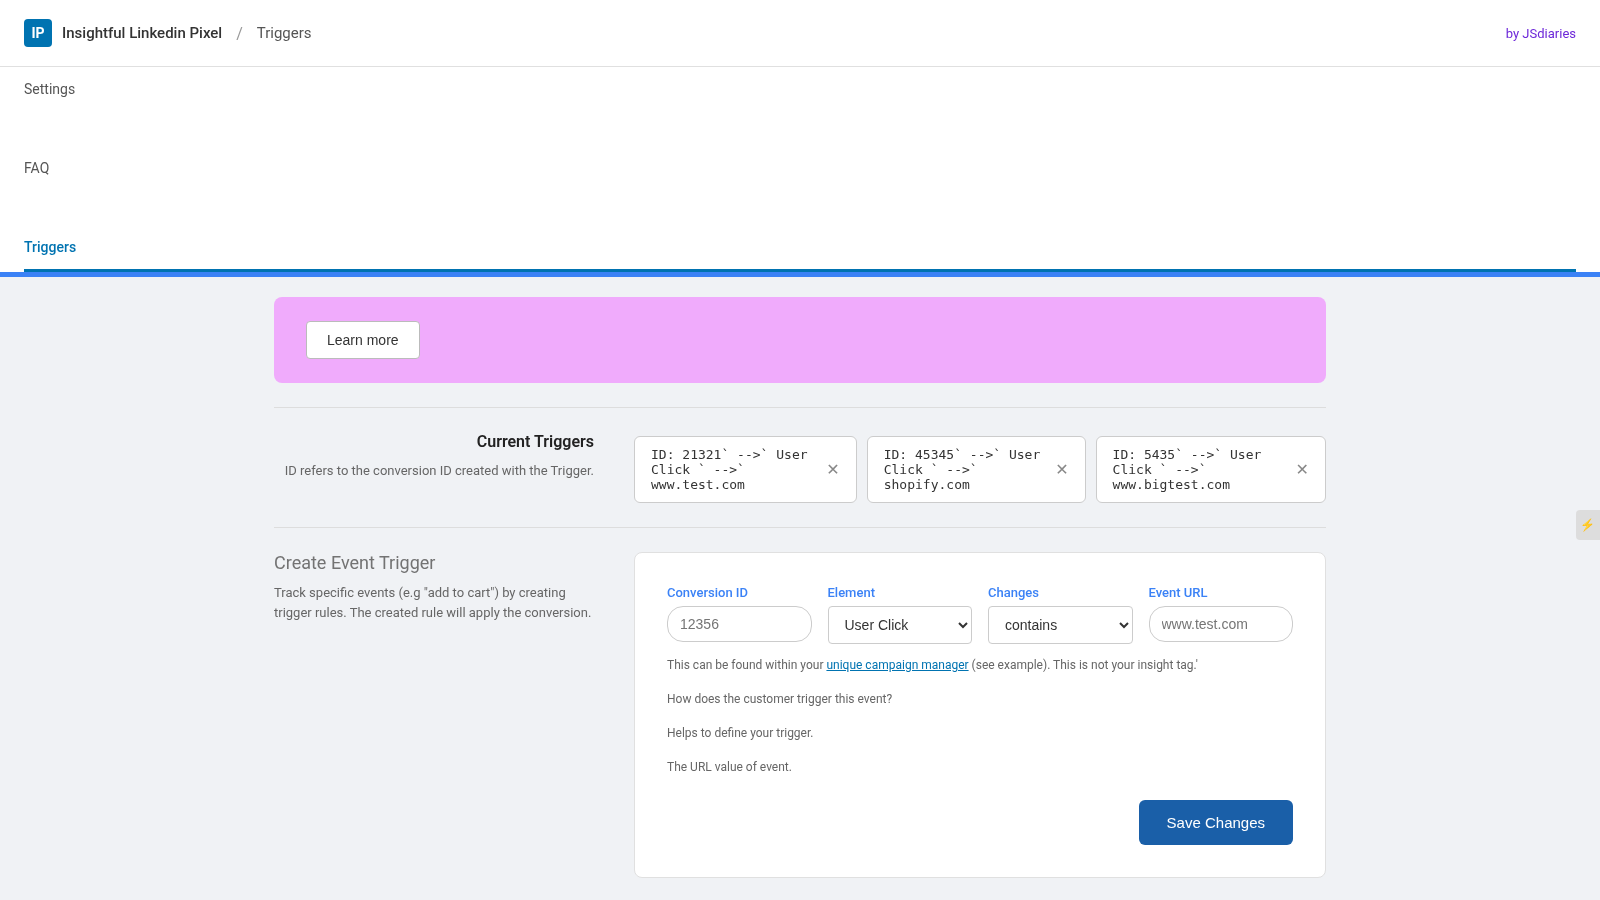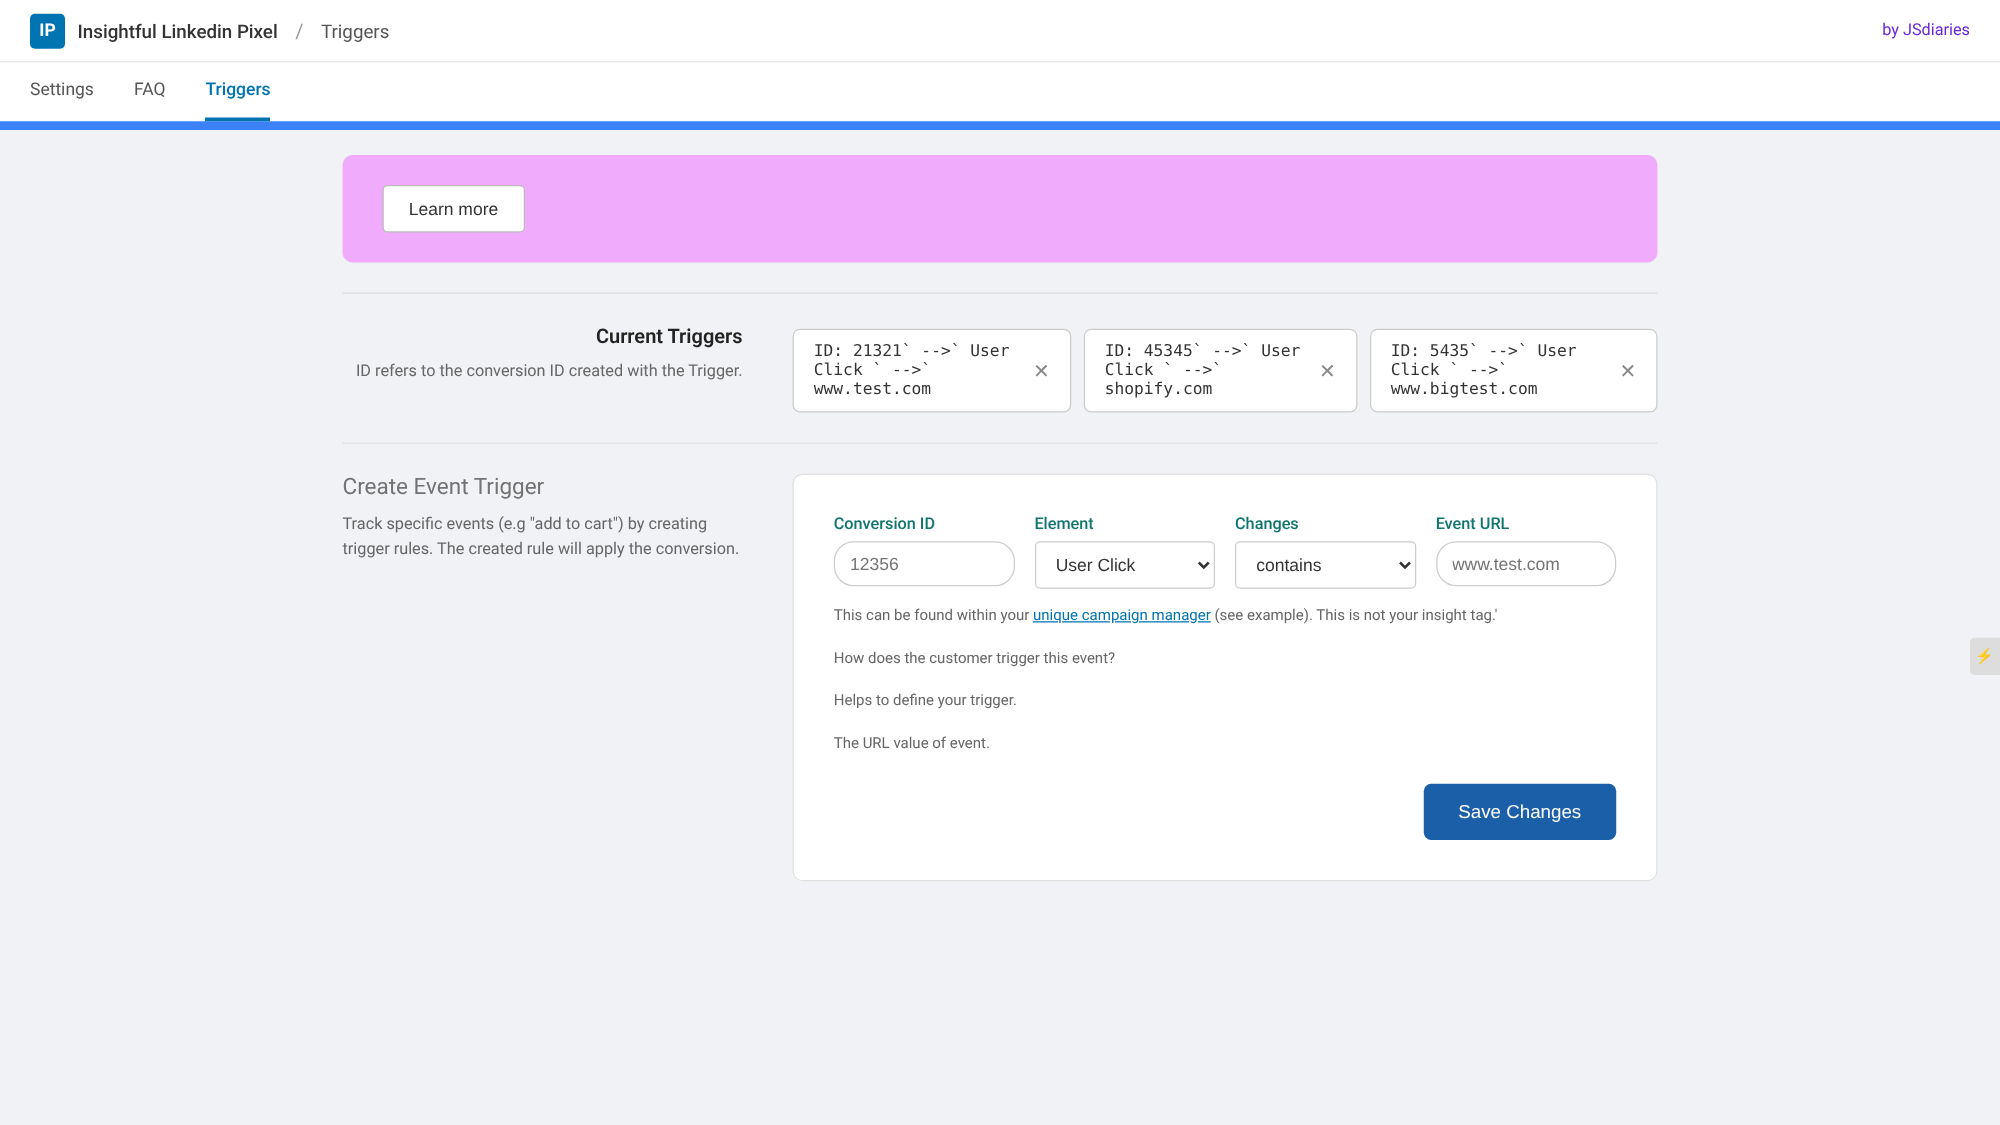--- a/index.html
+++ b/index.html
@@ -8,21 +8,21 @@
       background: #f0f2f5;
       color: #333;
       font-size: 14px;
     }
 
     
     .app-header {
       background: #fff;
       border-bottom: 1px solid #e0e0e0;
       padding: 0 24px;
-      height: 50px;
+      height: 67px;
       display: flex;
       align-items: center;
       justify-content: space-between;
     }
     .header-left {
       display: flex;
       align-items: center;
       gap: 10px;
     }
     .app-logo {
@@ -52,24 +52,25 @@
       color: #555;
     }
     .header-right {
       font-size: 13px;
       color: #6d28d9;
     }
 
     
     .nav-tabs {
       background: #fff;
-      border-bottom: 7px solid #3b82f6;
+      border-bottom: 5px solid #3b82f6;
       padding: 0 24px;
       display: flex;
       gap: 32px;
+      flex-direction: column;
     }
     .nav-tab {
       padding: 14px 0;
       font-size: 14px;
       color: #555;
       cursor: pointer;
       border-bottom: 3px solid transparent;
       text-decoration: none;
     }
     .nav-tab.active {
@@ -195,21 +196,21 @@
       gap: 16px;
       margin-bottom: 12px;
     }
     .form-field {
       flex: 1;
     }
     .form-field label {
       display: block;
       font-size: 13px;
       font-weight: 500;
-      color: #0f766e;
+      color: #3b82f6;
       margin-bottom: 6px;
     }
     .form-field input[type="text"] {
       width: 100%;
       padding: 9px 12px;
       border: 1px solid #ccc;
       border-radius: 16px;
       font-size: 14px;
       color: #ef4444;
       outline: none;

